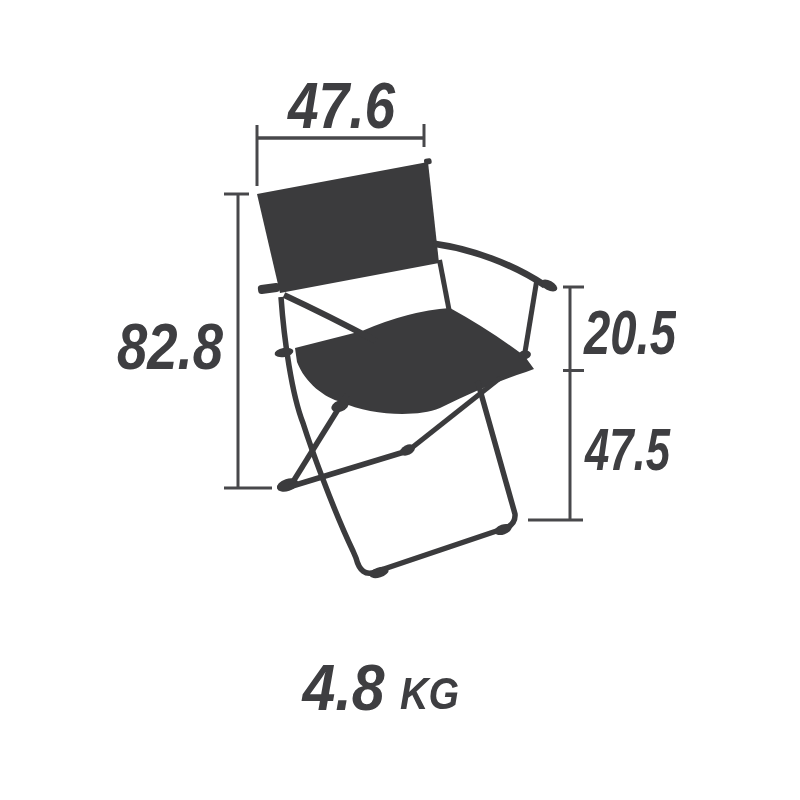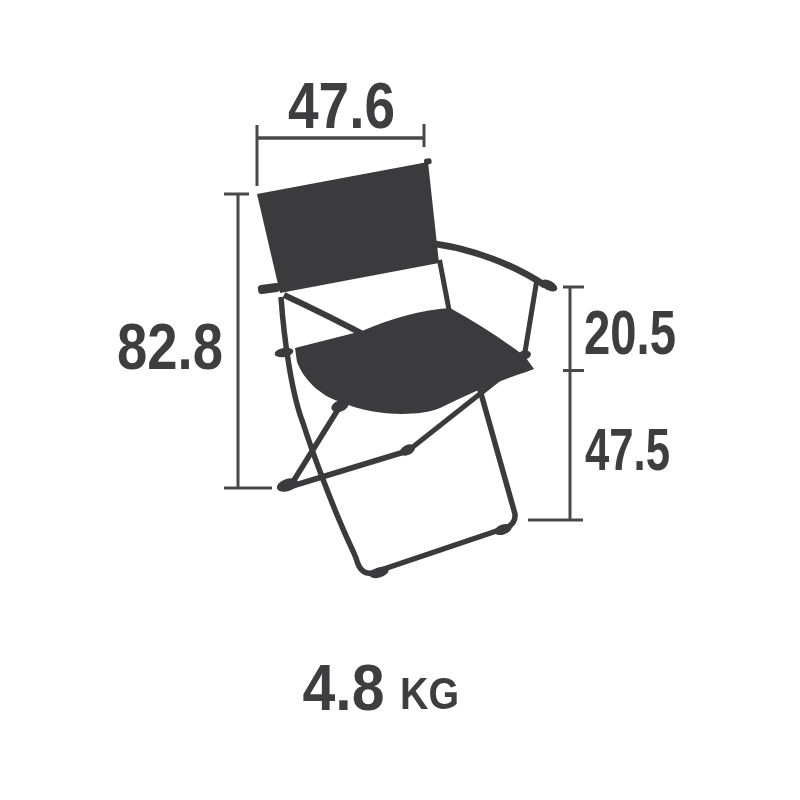--- a/index.html
+++ b/index.html
@@ -1,16 +1,16 @@
 <!DOCTYPE html>
 <html><head>
 <meta charset="utf-8">
 <style>
   html,body{margin:0;padding:0;background:#ffffff;}
-  .page{width:676px;height:800px;position:relative;background:#ffffff;overflow:hidden;}
+  .page{width:676px;height:800px;position:relative;background:#ffffff;overflow:hidden;font-style:italic;}
   svg text{font-family:"Liberation Sans",sans-serif;}
 </style>
 </head>
 <body>
 
 <div class="page">
 <svg width="800" height="800" viewBox="0 0 800 800">
 
   <path d="M257,194 L428,162 L439,263 L280,293 Z" fill="#3b3b3d"></path>
 

